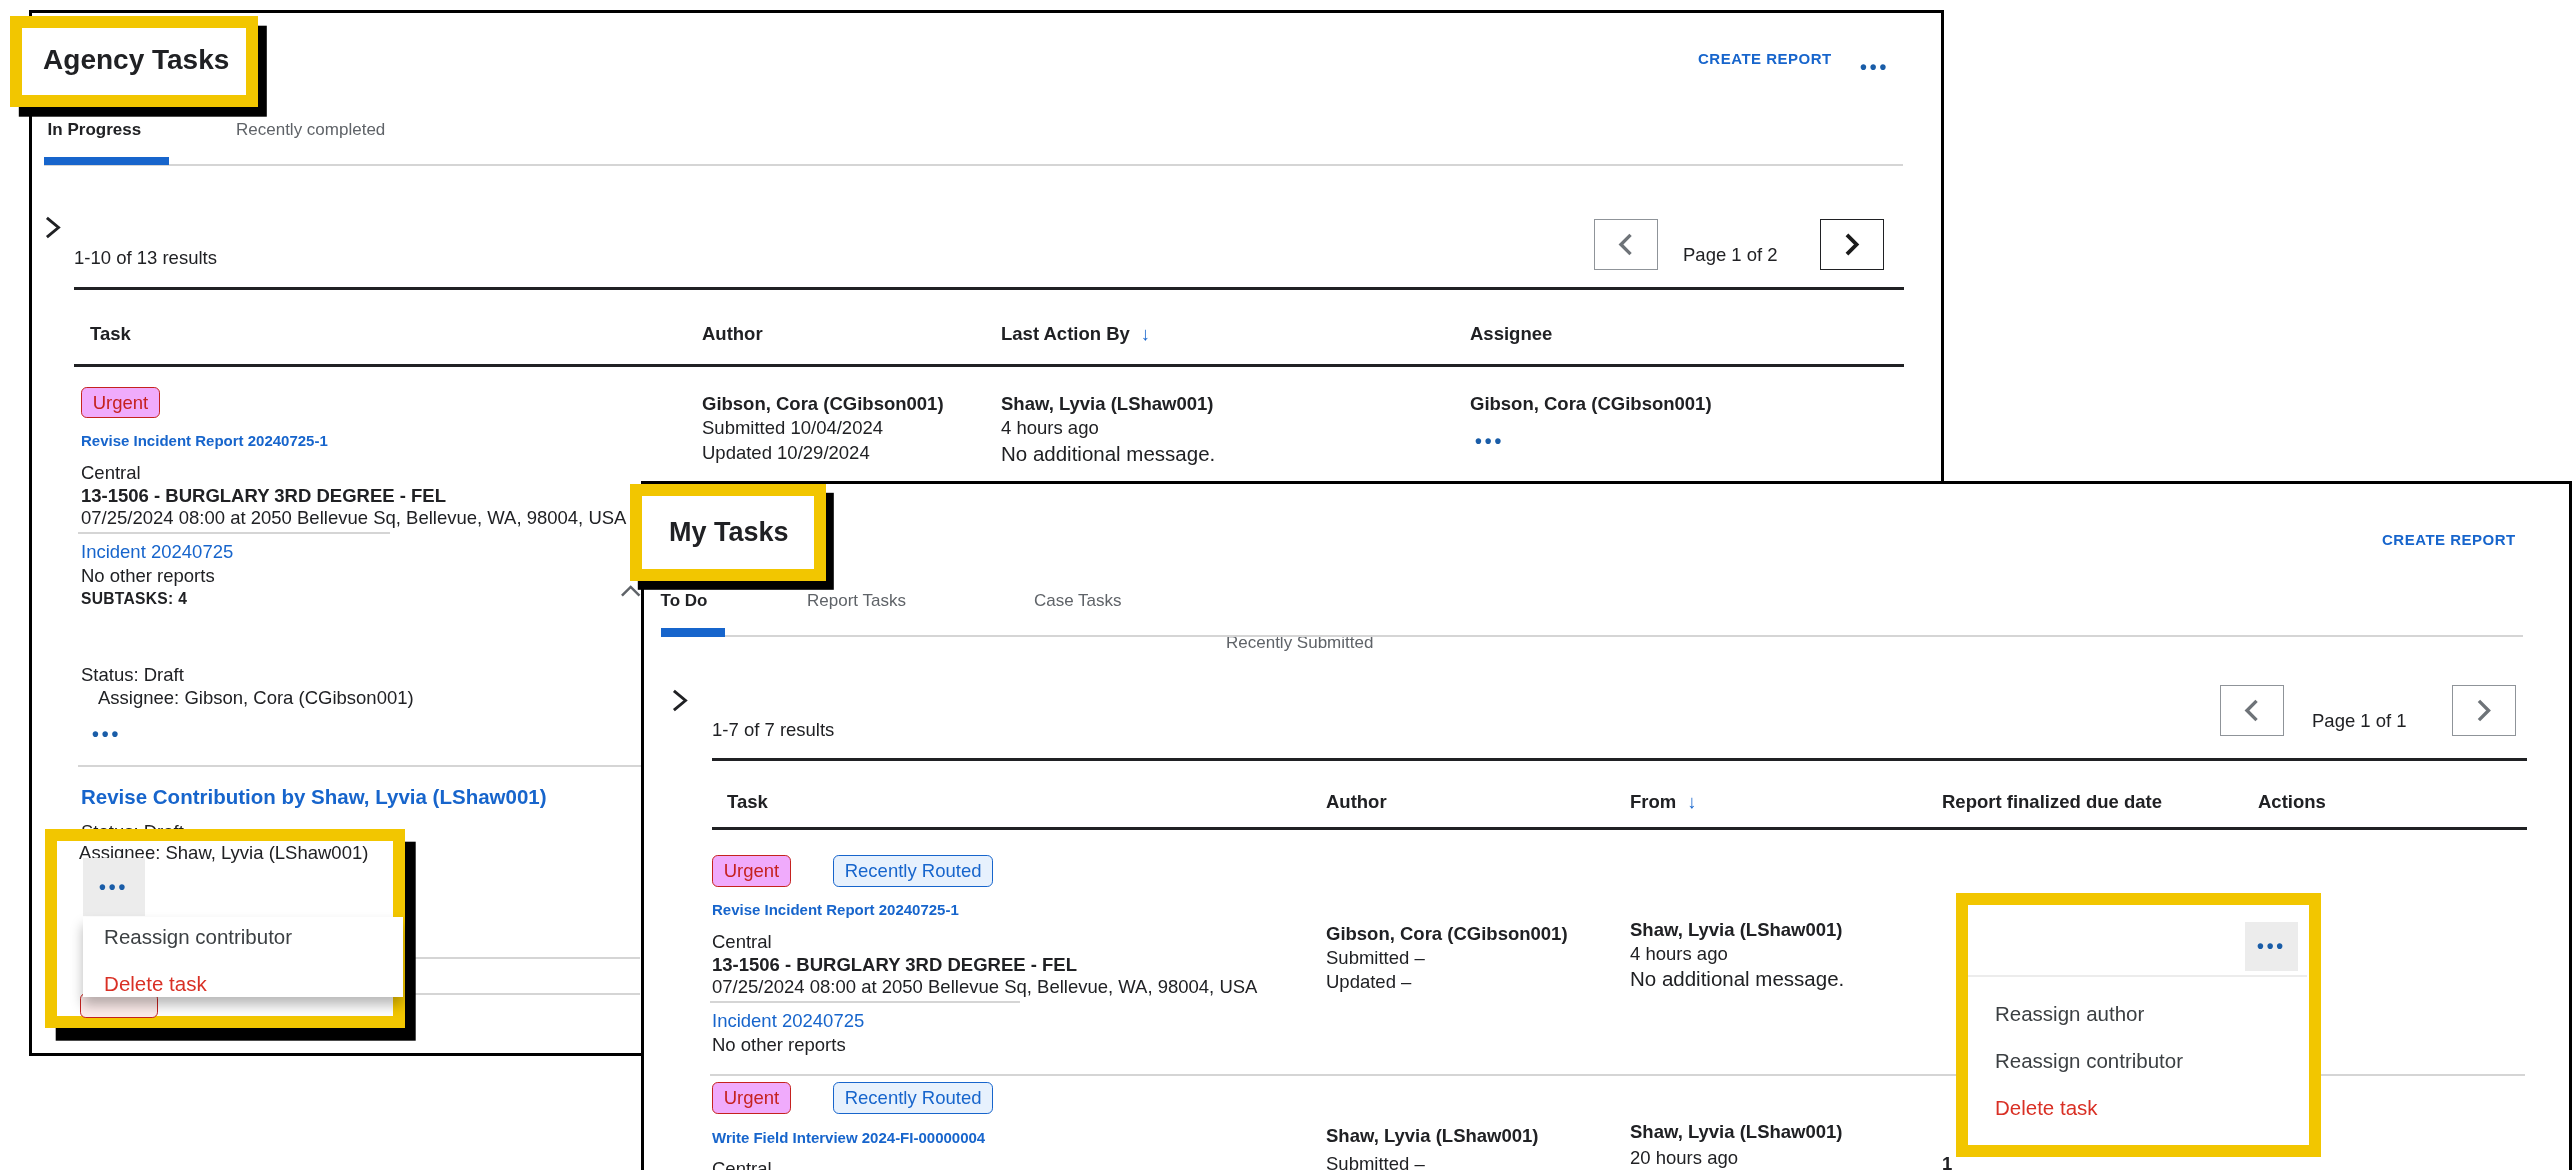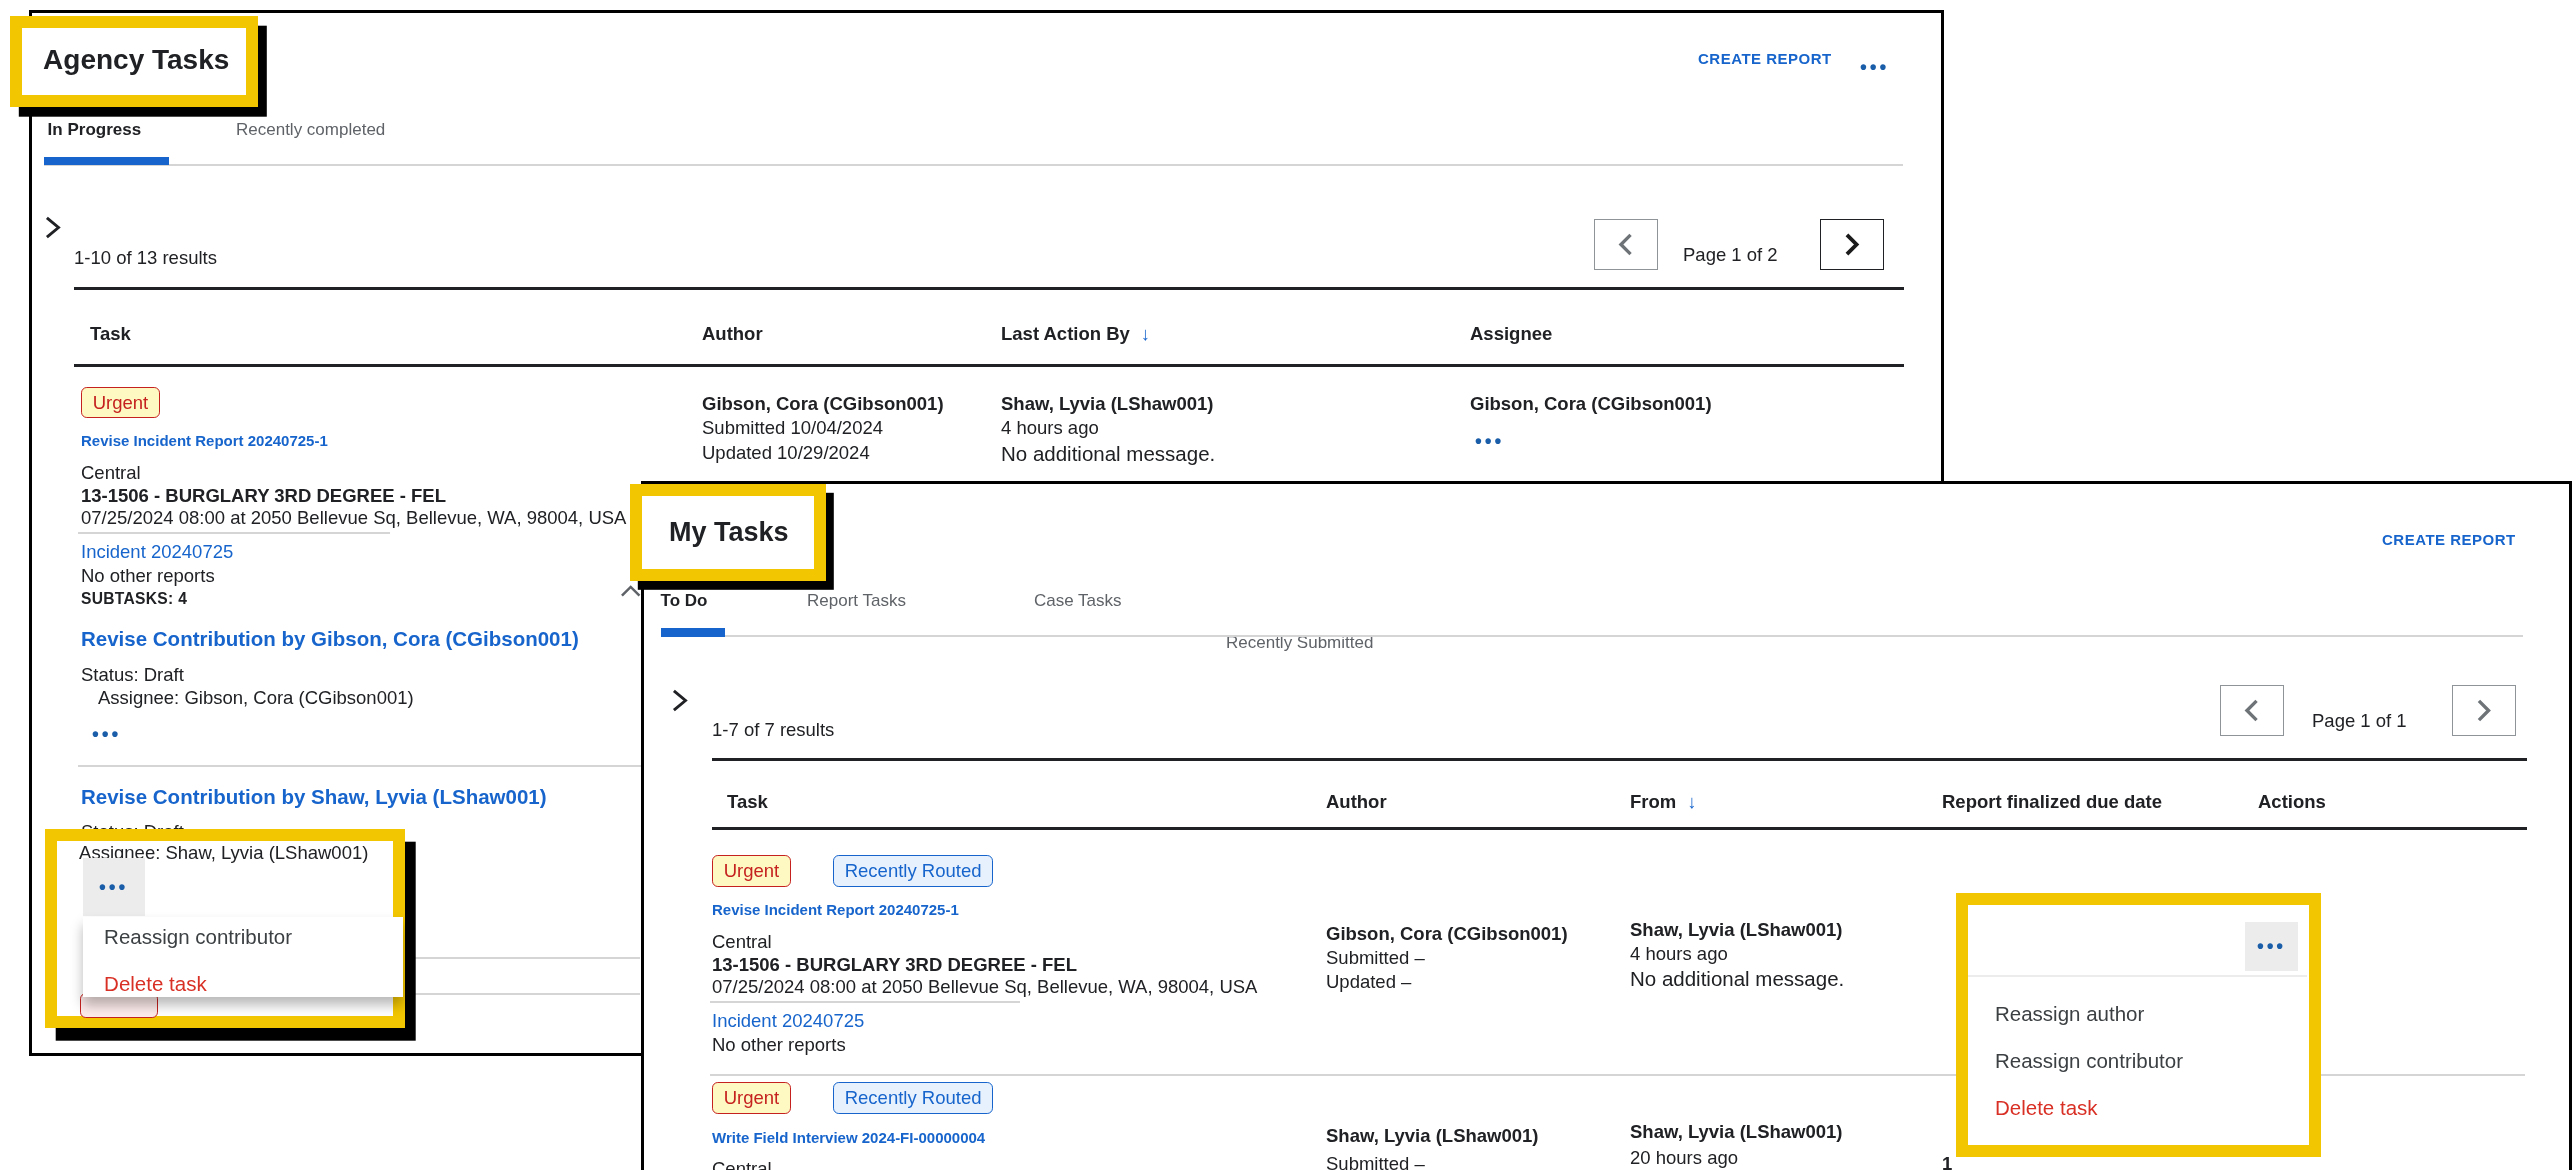--- a/index.html
+++ b/index.html
@@ -19,21 +19,21 @@
   .b{font-weight:bold;}
   .gray{color:#5f6368;}
   .blue{color:#1765cc;}
   .link{color:#1765cc;cursor:pointer;}
   .dots{color:#1a5da8;font-size:19.5px;font-weight:bold;letter-spacing:2.9px;cursor:pointer;}
   .hline{position:absolute;background:#202124;height:2.9px;}
   .hline-light{position:absolute;background:#d5d5d5;height:1.9px;}
   .tab{position:absolute;font-size:17px;cursor:pointer;white-space:nowrap;}
   .tab-bar{position:absolute;background:#1765cc;height:8.8px;}
   .badge{position:absolute;font-size:18.5px;padding:3.9px 10.7px;border-radius:5.8px;border:1.9px solid;white-space:nowrap;}
-  .badge-urgent{color:#c5221f;border-color:#c5221f;background:#fef9c3;}
+  .badge-urgent{color:#c5221f;border-color:#c5221f;background:#f0abfc;}
   .badge-routed{color:#1765cc;border-color:#1765cc;background:#e7f1fd;}
   .pagebtn{position:absolute;width:62px;height:49px;background:#fff;display:flex;align-items:center;justify-content:center;cursor:pointer;}
   .pagebtn.graybrd{border:1.9px solid #8f9499;}
   .pagebtn.darkbrd{border:1.9px solid #202124;}
   .hlbox{position:absolute;border:12.7px solid #f2c600;background:#fff;box-shadow:8.8px 9.7px 0 0 #000;}
   .titlebox-text{position:absolute;font-weight:bold;white-space:nowrap;}
   .ellipsis-btn{position:absolute;background:#ececec;display:flex;align-items:center;justify-content:center;cursor:pointer;}
   .menu{position:absolute;background:#fff;box-shadow:0 7.8px 11.7px rgba(0,0,0,0.28);}
   .menu-item{position:absolute;font-size:20.5px;color:#3c4043;cursor:pointer;white-space:nowrap;}
   .menu-item.danger{color:#d93025;}
@@ -100,21 +100,20 @@
   <span class="t t19" style="left:670px;top:404px;">Submitted 10/04/2024</span>
   <span class="t t19" style="left:670px;top:429px;">Updated 10/29/2024</span>
 
   <span class="t t19 b" style="left:969px;top:380px;">Shaw, Lyvia (LShaw001)</span>
   <span class="t t19" style="left:969px;top:404px;">4 hours ago</span>
   <span class="t t21" style="left:969px;top:429px;">No additional message.</span>
 
   <span class="t t19 b" style="left:1438px;top:380px;">Gibson, Cora (CGibson001)</span>
   <span class="t dots" style="left:1443px;top:417px;">•••</span>
 
-  <span class="t t21 b link" style="left:49px;top:614px;">Revise Contribution by Gibson, Cora (CGibson001)</span>
   <span class="t t19" style="left:49px;top:651px;">Status: Draft</span>
   <span class="t t19" style="left:66px;top:674px;">Assignee: Gibson, Cora (CGibson001)</span>
   <span class="t dots" style="left:60px;top:710px;">•••</span>
   <div class="hline-light" style="left:46px;top:752px;width:1826px;"></div>
 
   <span class="t t21 b link" style="left:49px;top:772px;">Revise Contribution by Shaw, Lyvia (LShaw001)</span>
   <span class="t t19" style="left:49px;top:808px;">Status: Draft</span>
 
   <div class="hline-light" style="left:376px;top:944px;width:232px;"></div>
   <div class="hline-light" style="left:376px;top:980px;width:232px;"></div>

